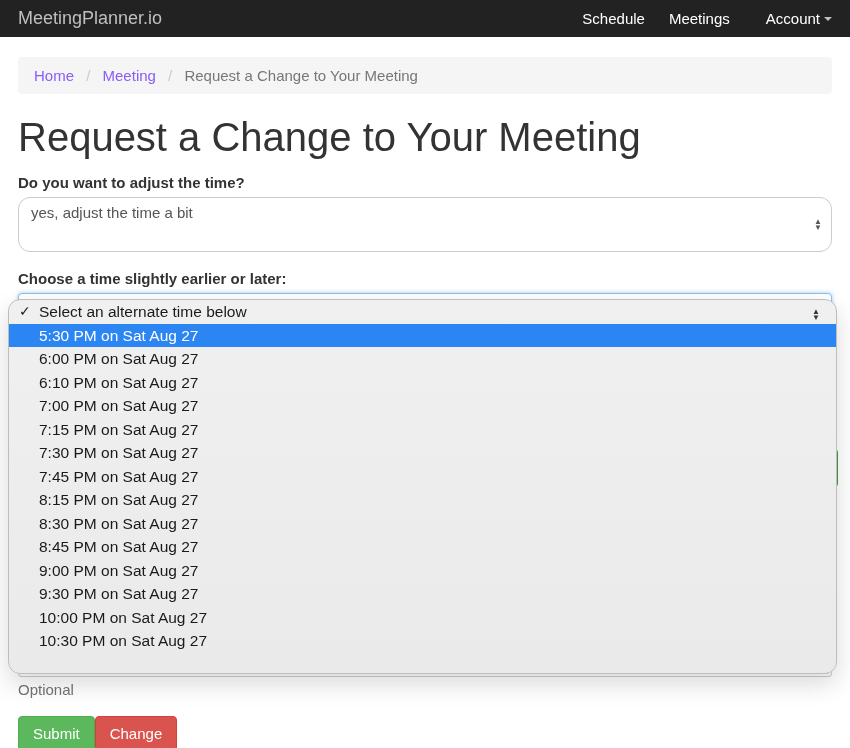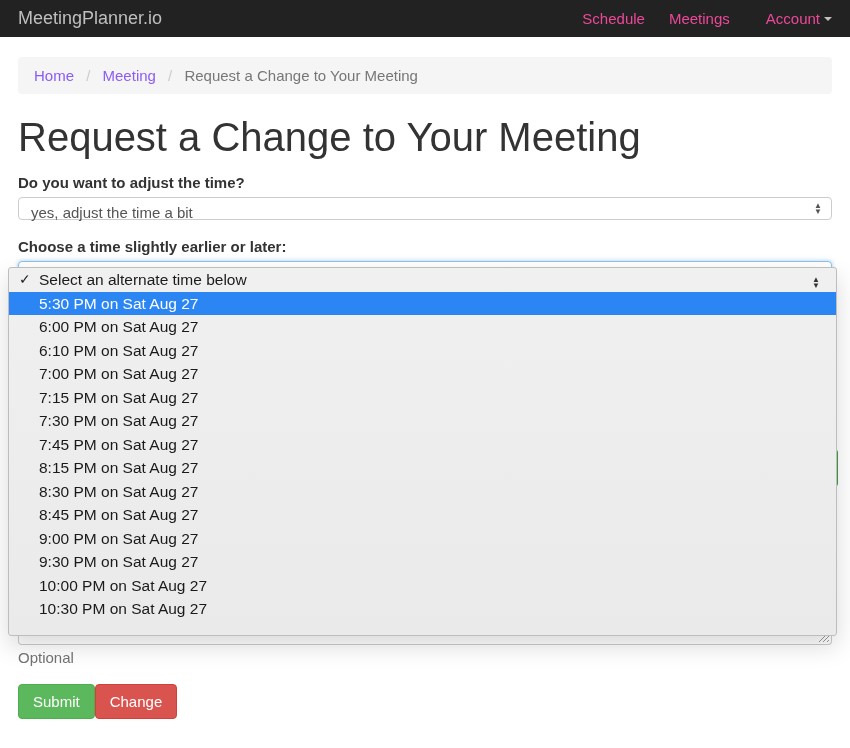--- a/index.html
+++ b/index.html
@@ -23,21 +23,21 @@
       font-size: 18px;
       font-weight: 500;
       cursor: pointer;
     }
     .navbar-nav {
       display: flex;
       gap: 24px;
       align-items: center;
     }
     .navbar-nav a {
-      color: #ec4899;
+      color: #ffffff;
       text-decoration: none;
       font-size: 15px;
       cursor: pointer;
     }
     .navbar-nav .dropdown {
       display: flex;
       align-items: center;
       gap: 4px;
       margin-left: 12px;
     }
@@ -85,23 +85,23 @@
       margin-bottom: 18px;
     }
     .form-group label {
       font-weight: 700;
       display: block;
       margin-bottom: 6px;
       font-size: 15px;
     }
     .form-control {
       width: 100%;
-      height: 23px;
+      height: 55px;
       border: 1px solid #ccc;
-      border-radius: 4px;
+      border-radius: 12px;
       padding: 6px 12px;
       font-size: 15px;
       color: #555;
       background: #fff;
       position: relative;
     }
     .select-wrap {
       position: relative;
     }
     .select-arrows {
@@ -126,25 +126,25 @@
       box-shadow: 0 0 4px rgba(102,175,233,.6);
     }
     .alt-select-open {
       position: absolute;
       left: -10px;
       right: -5px;
       top: 6px;
       background: #eaeaea;
       background: linear-gradient(#f0f0f0,#eaeaea);
       border: 1px solid #bdbdbd;
-      border-radius: 3px;
+      border-radius: 12px;
       box-shadow: 0 10px 25px rgba(0,0,0,0.15);
       z-index: 30;
       overflow: hidden;
-      padding-bottom: 14px;
+      padding-bottom: 20px;
     }
     .alt-select-open .opt {
       padding: 1px 12px 1px 30px;
       font-size: 15.5px;
       color: #1a1a1a;
       position: relative;
       cursor: pointer;
       line-height: 21.5px;
     }
     .alt-select-open .opt.check::before {

